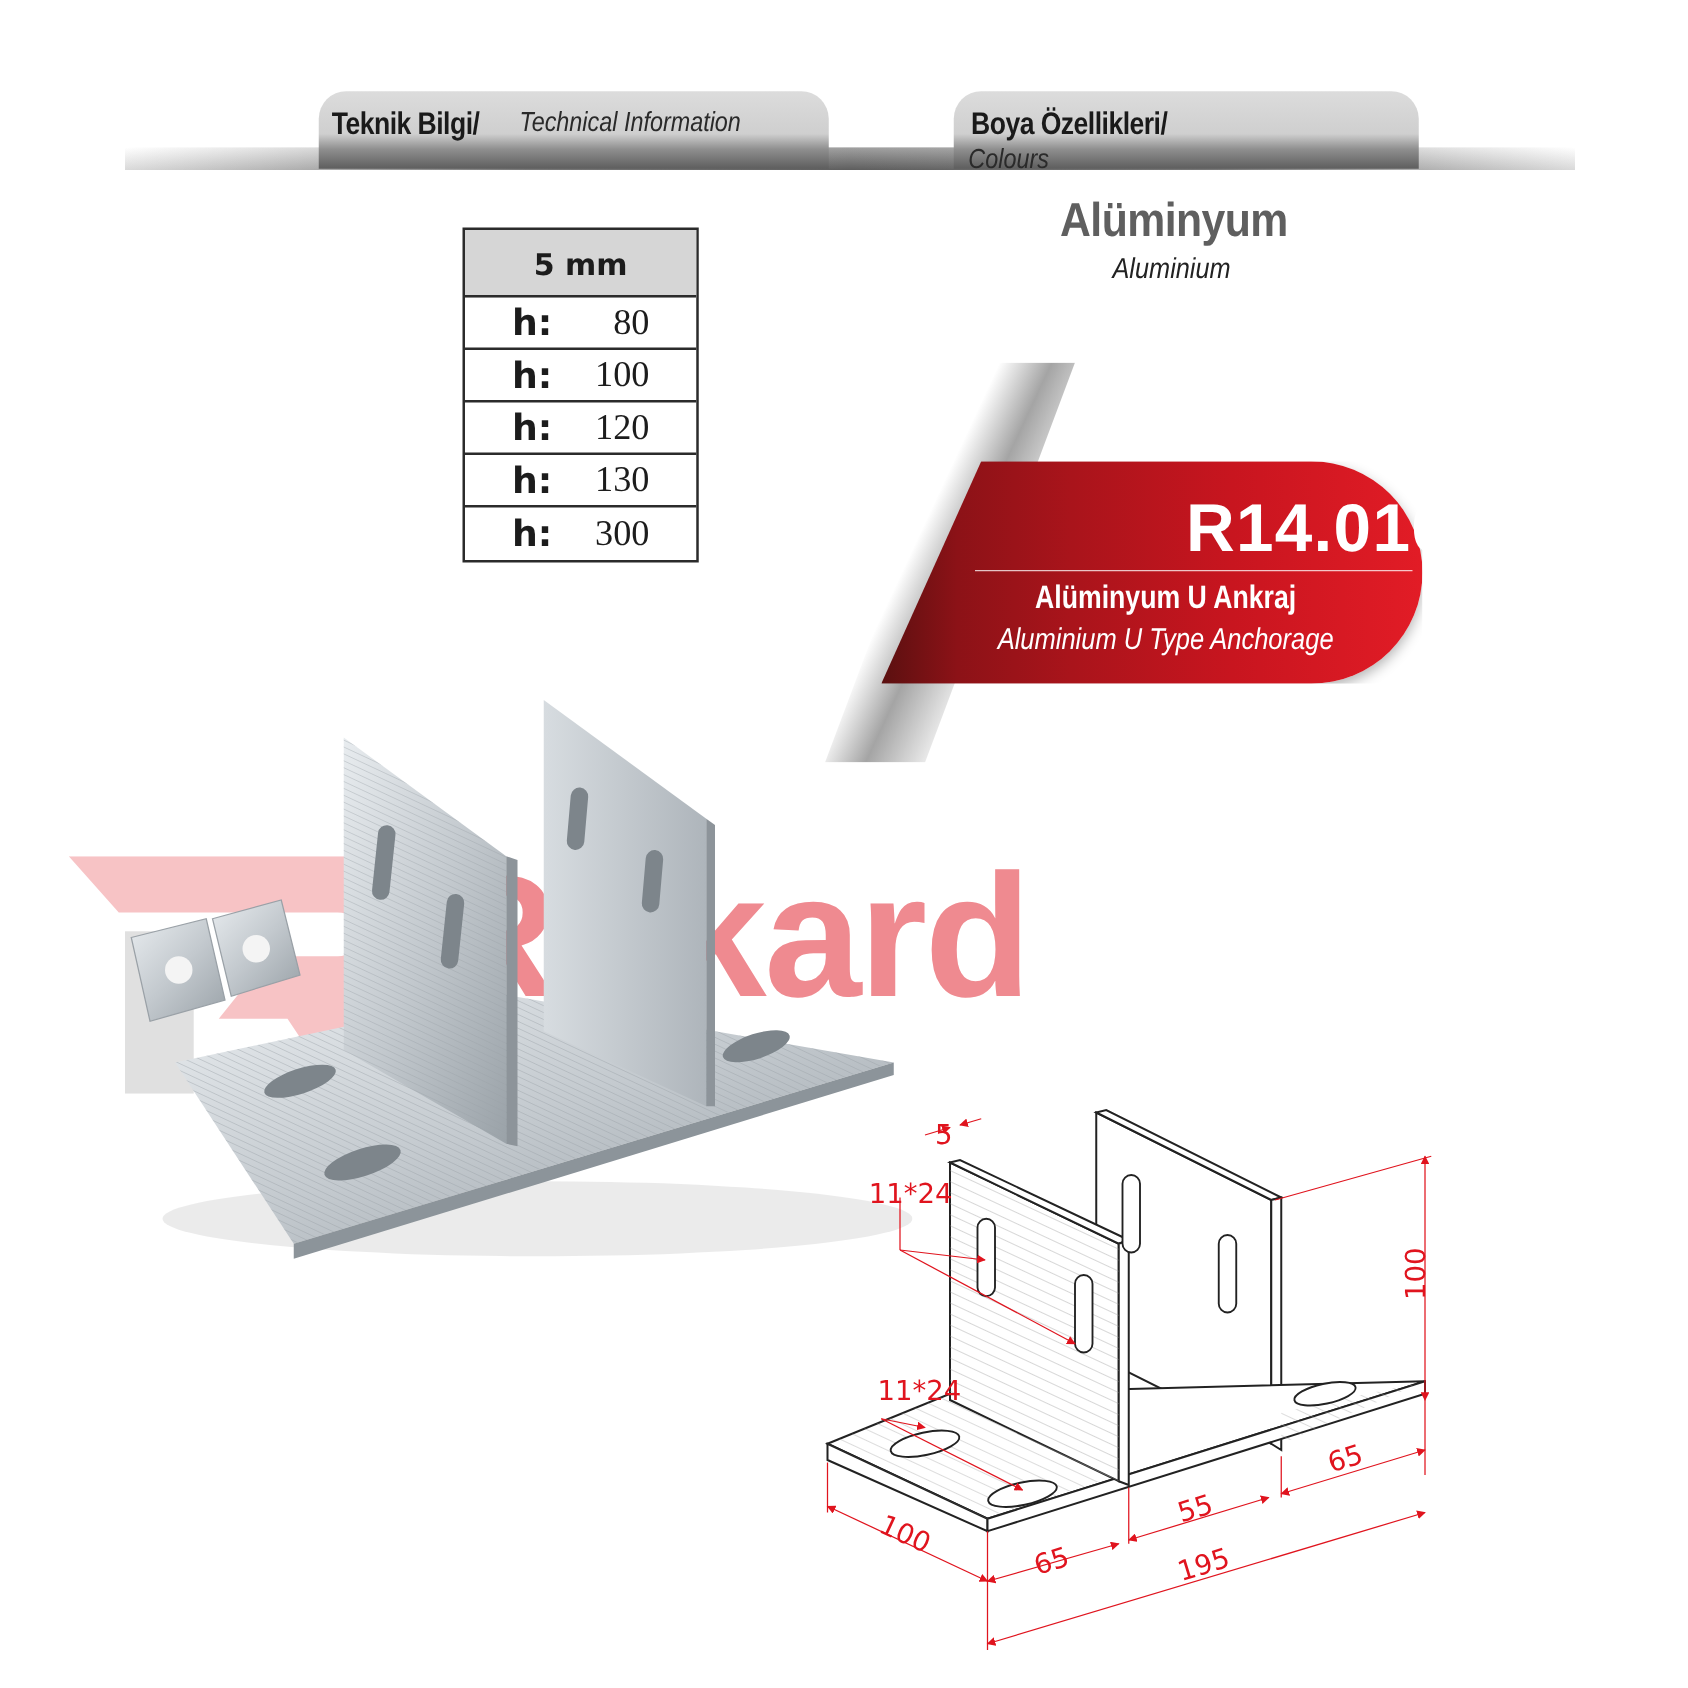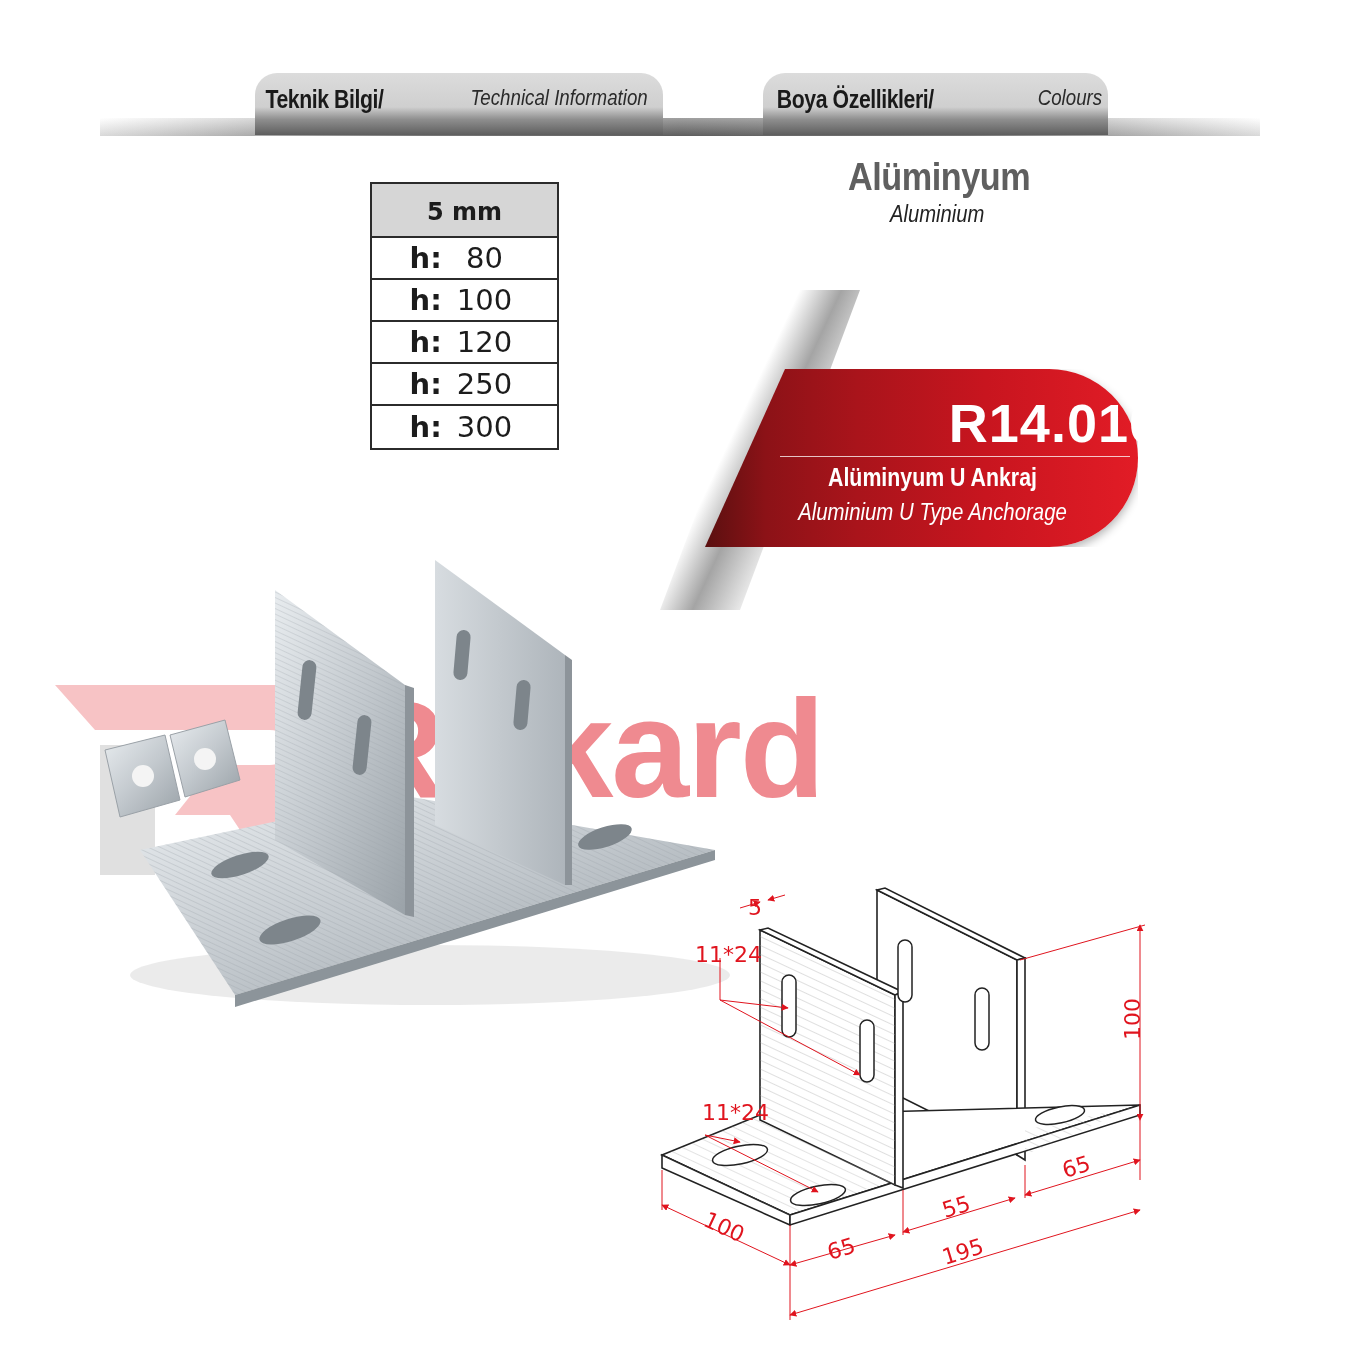--- a/index.html
+++ b/index.html
@@ -5,35 +5,35 @@
   html, body { margin: 0; padding: 0; background: #ffffff; }
   body { width: 1350px; height: 1350px; position: relative; overflow: hidden; font-family: "Liberation Sans", sans-serif; }
 
   
   .shadow-bar { position: absolute; left: 100px; top: 118px; width: 1160px; height: 18px;
     background: linear-gradient(90deg, rgba(255,255,255,0) 0%, #8a8a8a 28%, #6e6e6e 50%, #8a8a8a 75%, rgba(255,255,255,0) 100%); }
   .shadow-bar::after { content:""; position:absolute; left:0; right:0; top:0; height:18px;
     background: linear-gradient(180deg, rgba(255,255,255,0.35), rgba(0,0,0,0.15)); }
   .tab { position: absolute; top: 73px; height: 62px; border-radius: 22px 22px 0 0;
     background: linear-gradient(180deg, #dcdcdc 0%, #cfcfcf 55%, #8e8e8e 75%, #5e5e5e 100%);
-    display:flex; align-items:flex-start; justify-content:space-between; padding-top: 12px; box-sizing: border-box; }
+    display:flex; align-items:flex-start; justify-content:flex-start; padding-top: 12px; box-sizing: border-box; }
   .tab .b { font-weight: bold; font-size: 25px; color: #1a1a1a; letter-spacing: -0.5px; transform: scaleX(0.85); display:inline-block; }
   .tab .i { font-style: italic; font-size: 22px; color: #2a2a2a; margin-left: 6px; transform: scaleX(0.85); display:inline-block; }
   .tab-tech { left: 255px; width: 408px; }
-  .tab-col { left: 763px; width: 345px; }
+  .tab-col { left: 763px; width: 372px; flex-direction: column; }
 
   
   .spec { position: absolute; left: 370px; top: 182px; width: 189px; border: 2px solid #2b2b2b; box-sizing: border-box; }
   .spec .head { height: 52px; background: #d6d6d6; border-bottom: 2px solid #2b2b2b; text-align:center;
     font-size: 24px; font-weight: bold; color: #1c1c1c; line-height: 56px; font-family: "DejaVu Sans", sans-serif; }
   .spec .row { height: 42px; border-bottom: 2px solid #2b2b2b; display:flex; align-items:center; justify-content:center;
     font-family: "DejaVu Sans", sans-serif; font-size: 29px; color: #1c1c1c; box-sizing: border-box; }
   .spec .row:last-child { border-bottom: none; }
   .spec .row .k { font-weight: bold; width: 40px; }
-  .spec .row .v { width: 70px; text-align: center; }
+  .spec .row .v { width: 70px; text-align: right; font-family: Liberation Serif, serif; }
 
   
   .colour-tr { position: absolute; left: 848px; top: 156px; font-size: 38px; font-weight: 900; color: #5f5f5f;
     transform: scaleX(0.9); transform-origin: left; letter-spacing: -0.5px; }
   .colour-en { position: absolute; left: 890px; top: 201px; font-size: 23px; font-style: italic; color: #222;
     transform: scaleX(0.88); transform-origin: left; }
 
   
   .badge-shadow { position: absolute; left: 660px; top: 290px; width: 200px; height: 320px;
     background: linear-gradient(115deg, rgba(255,255,255,0) 40%, rgba(90,90,90,0.55) 52%, rgba(255,255,255,0) 70%); 
@@ -84,21 +84,21 @@
   <div class="row">
       <span class="k">h:</span>
       <span class="v">100</span>
     </div>
   <div class="row">
       <span class="k">h:</span>
       <span class="v">120</span>
     </div>
   <div class="row">
       <span class="k">h:</span>
-      <span class="v">250</span>
+      <span class="v">130</span>
     </div>
   <div class="row">
       <span class="k">h:</span>
       <span class="v">300</span>
     </div>
 </div>
 
 <div class="colour-tr">Alüminyum</div>
 <div class="colour-en">Aluminium</div>
 

